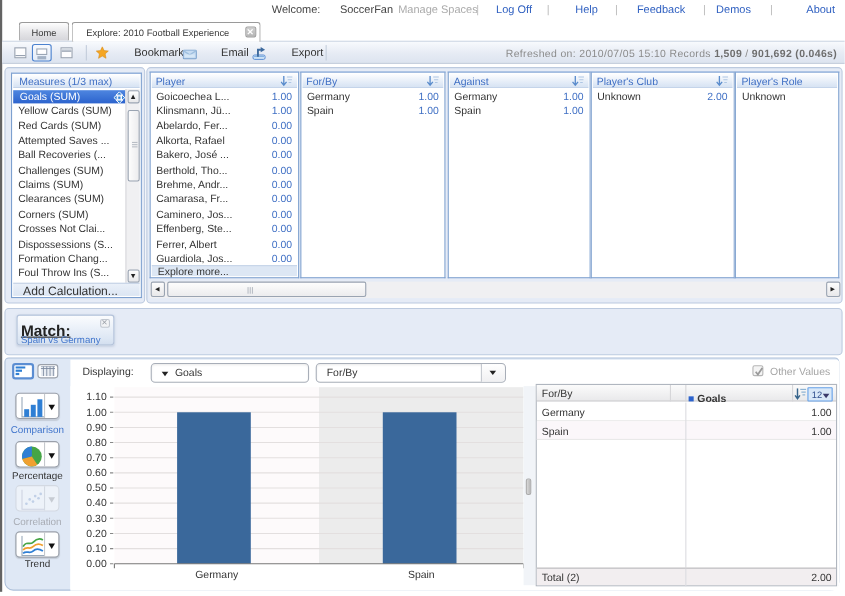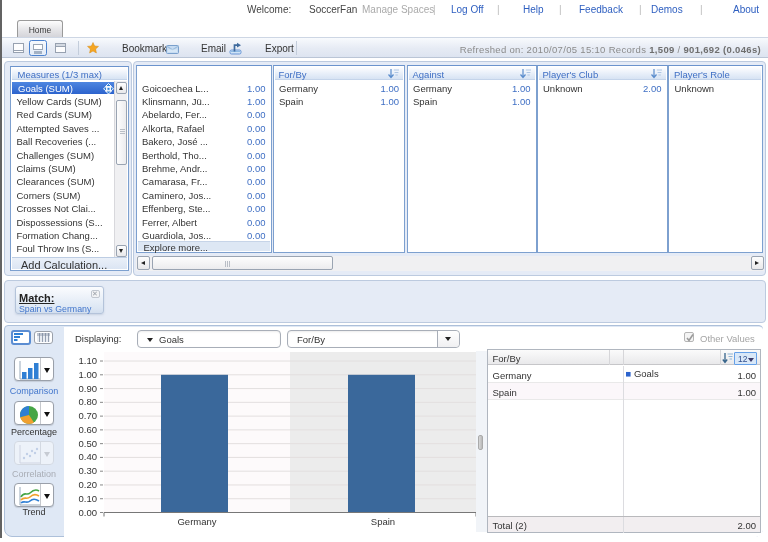--- a/index.html
+++ b/index.html
@@ -36,21 +36,21 @@
 
 .wrap { position:absolute; background:#e5ebf6; border:1px solid #bccadf; border-radius:4px; }
 
 
 .sb-btn { position:absolute; background:linear-gradient(#fdfdfd,#e8e8ea); border:1px solid #9aa4b2; border-radius:2px; }
 .arr { position:absolute; width:0; height:0; }
 
 
 .fbox { position:absolute; top:286px; height:28px; border:1px solid #b4c3da; border-radius:3px;
   background:linear-gradient(#fbfcfe,#dde7f4 80%,#d3dfef); box-shadow:0 1px 2px rgba(120,140,170,.25); }
-.fbox .lab { position:absolute; left:3px; top:4.5px; font-size:11px; font-weight:bold; color:#222;text-decoration:underline; }
+.fbox .lab { position:absolute; left:3px; top:4.5px; font-size:14px; font-weight:bold; color:#222;text-decoration:underline; }
 .fbox .val { position:absolute; left:3px; top:17px; font-size:8.8px; color:#4276cc; white-space:nowrap; }
 .fbox .x { position:absolute; right:3px; top:3px; width:9px; height:8px; border:1px solid #c0c6cf;
   border-radius:2px; background:#f2f3f5; color:#9aa0a8; font-size:7px; line-height:6px; text-align:center; }
 
 
 #bottom { position:absolute; left:4px; top:325px; width:759px; height:212px;
   background:#dfe8f5; border:1px solid #adc0da; border-radius:4px 4px 8px 8px; }
 #bcontent { position:absolute; left:59px; top:1px; width:699px; height:210px; background:#fff; border-radius:0 3px 7px 0; }
 .chartbtn { position:absolute; left:9px; width:40px; height:24px; background:#fff;
   border:1px solid #9aa0aa; border-radius:4px; box-shadow:0 1px 1px rgba(0,0,0,.12); }
@@ -86,20 +86,24 @@
     <a style="position:absolute;left:579px;">Feedback</a>
     <span style="position:absolute;left:639px;color:#bbb;">|</span>
     <a style="position:absolute;left:651px;">Demos</a>
     <span style="position:absolute;left:700px;color:#bbb;">|</span>
     <a style="position:absolute;left:733px;">About</a>
   </div>
 
   <div class="tab" id="tab-home">
       <div class="tabtxt">Home</div>
     </div>
+  <div class="tab" id="tab-active">
+      <div class="tabtxt" style="left:13px;width:auto;text-align:left;">Explore: 2010 Football Experience</div>
+    <div class="abs" style="right:3px;top:3px;width:10px;height:10px;border:1px solid #9e9e9e;border-radius:2px;background:linear-gradient(#cfcfcf,#b5b5b5);color:#fff;font-size:8px;line-height:9.5px;text-align:center;font-weight:bold;">✕</div>
+  </div>
 
   <div id="toolbar">
 
     <div class="abs" style="left:11px;top:5px;width:11px;height:10px;border:1px solid #97a1b0;background:#fdfdfe;"></div>
     <div class="abs" style="left:12px;top:11.5px;width:9px;height:1.5px;background:#97a1b0;"></div>
     <div class="abs" style="left:27px;top:2px;width:18px;height:16px;border:1.5px solid #4b82cf;border-radius:2.5px;background:linear-gradient(#f6f9fd,#e3ecf8);"></div>
     <div class="abs" style="left:31px;top:5.5px;width:10px;height:6px;border:1px solid #9aa6b5;background:#fff;"></div>
     <div class="abs" style="left:32px;top:13px;width:8px;height:2.5px;background:#a3b2c5;"></div>
     <div class="abs" style="left:53px;top:5px;width:11px;height:10px;border:1px solid #97a1b0;background:#fdfdfe;"></div>
     <div class="abs" style="left:54px;top:6px;width:9px;height:2.5px;background:#d3d9e2;border-bottom:1px solid #97a1b0;"></div>
@@ -201,20 +205,27 @@
     </div>
 
     <div class="abs" style="left:1px;right:1px;bottom:1px;height:12.5px;background:linear-gradient(#eaf0f9,#dbe5f3);border-top:1px solid #bdcde3;font-size:11px;color:#333;">
         <span style="position:absolute;left:9px;top:1px;">Add Calculation...</span>
       </div>
   </div>
 
   <div class="wrap" style="left:133px;top:61px;width:633px;height:215px;"></div>
 
   <div class="colbox" id="col-player" style="left:135.5px;top:65px;width:136px;height:188px;">
+    <div class="colhdr">
+        <span>Player</span>
+        <svg width="11" height="11" viewBox="0 0 11 11" style="position:absolute;right:4px;top:1.5px;">
+          <path d="M3 0 V8 M0.5 5.5 L3 8.5 L5.5 5.5" stroke="#5a8ccc" stroke-width="1.2" fill="none"></path>
+          <path d="M5.8 1 H11 M6.6 3.5 H10.4 M7.4 6 H9.8" stroke="#aec6e4" stroke-width="1" fill="none"></path>
+        </svg>
+      </div>
     <div class="plist abs" style="left:0;top:15px;right:0;">
         <div class="lrow" style="top:0px;">
           <span class="nm">Goicoechea L...</span>
           <span class="vl">1.00</span>
         </div>
         <div class="lrow" style="top:13.4px;">
           <span class="nm">Klinsmann, Jü...</span>
           <span class="vl">1.00</span>
         </div>
         <div class="lrow" style="top:26.8px;">
@@ -484,21 +495,21 @@
       </svg></div>
 
   <div class="abs" style="left:476px;top:351px;width:11px;height:181px;background:#f1f4f8;"></div>
   <div class="abs" style="left:478px;top:435px;width:5px;height:15px;background:linear-gradient(90deg,#d8d8d8,#b9b9b9);border:1px solid #aaa;border-radius:2px;"></div>
 
   <div class="abs" id="rtable" style="left:487px;top:349px;width:274px;height:183.5px;background:#fff;border:1px solid #b0b6bf;">
     <div class="abs" style="left:0;right:0;top:0;height:15px;background:linear-gradient(#fbfbfb,#e9e9eb);border-bottom:1px solid #c6c6c9;font-size:9.5px;color:#333;">
       <span style="position:absolute;left:4.5px;top:2.5px;">For/By</span>
       <div class="abs" style="left:121px;top:0;width:1px;height:15px;background:#d6d6d9;"></div>
       <div class="abs" style="left:135px;top:0;width:1px;height:15px;background:#d6d6d9;"></div>
-      <span style="position:absolute;left:137.5px;top:18px;"><span style="color:#2c63cd;">■</span> Goals</span>
+      <span style="position:absolute;left:137.5px;top:7px;font-weight:bold;"><span style="color:#2c63cd;">■</span> Goals</span>
       <div class="abs" style="right:39.5px;top:0;width:1px;height:15px;background:#d6d6d9;"></div>
       <svg width="11" height="12" viewBox="0 0 11 12" style="position:absolute;right:27px;top:2.5px;">
           <path d="M3 0 V9 M0.8 6.5 L3 9.5 L5.2 6.5" stroke="#36648b" stroke-width="1.3" fill="none"></path>
           <path d="M5.5 1 H11 M6.5 3.5 H10.5 M7.5 6 H10" stroke="#8fb4d4" stroke-width="1.1" fill="none"></path>
         </svg>
       <div class="abs" style="right:3px;top:2px;width:23px;height:12.5px;background:#d9e8f8;border:1px solid #64a0e8;border-radius:1px;">
         <span style="position:absolute;left:3px;top:1px;color:#33518f;font-size:8.5px;">12</span>
         <div class="arr" style="right:2px;top:4.5px;border-left:3.2px solid transparent;border-right:3.2px solid transparent;border-top:4.2px solid #3a3a6a;"></div>
       </div>
     </div>

